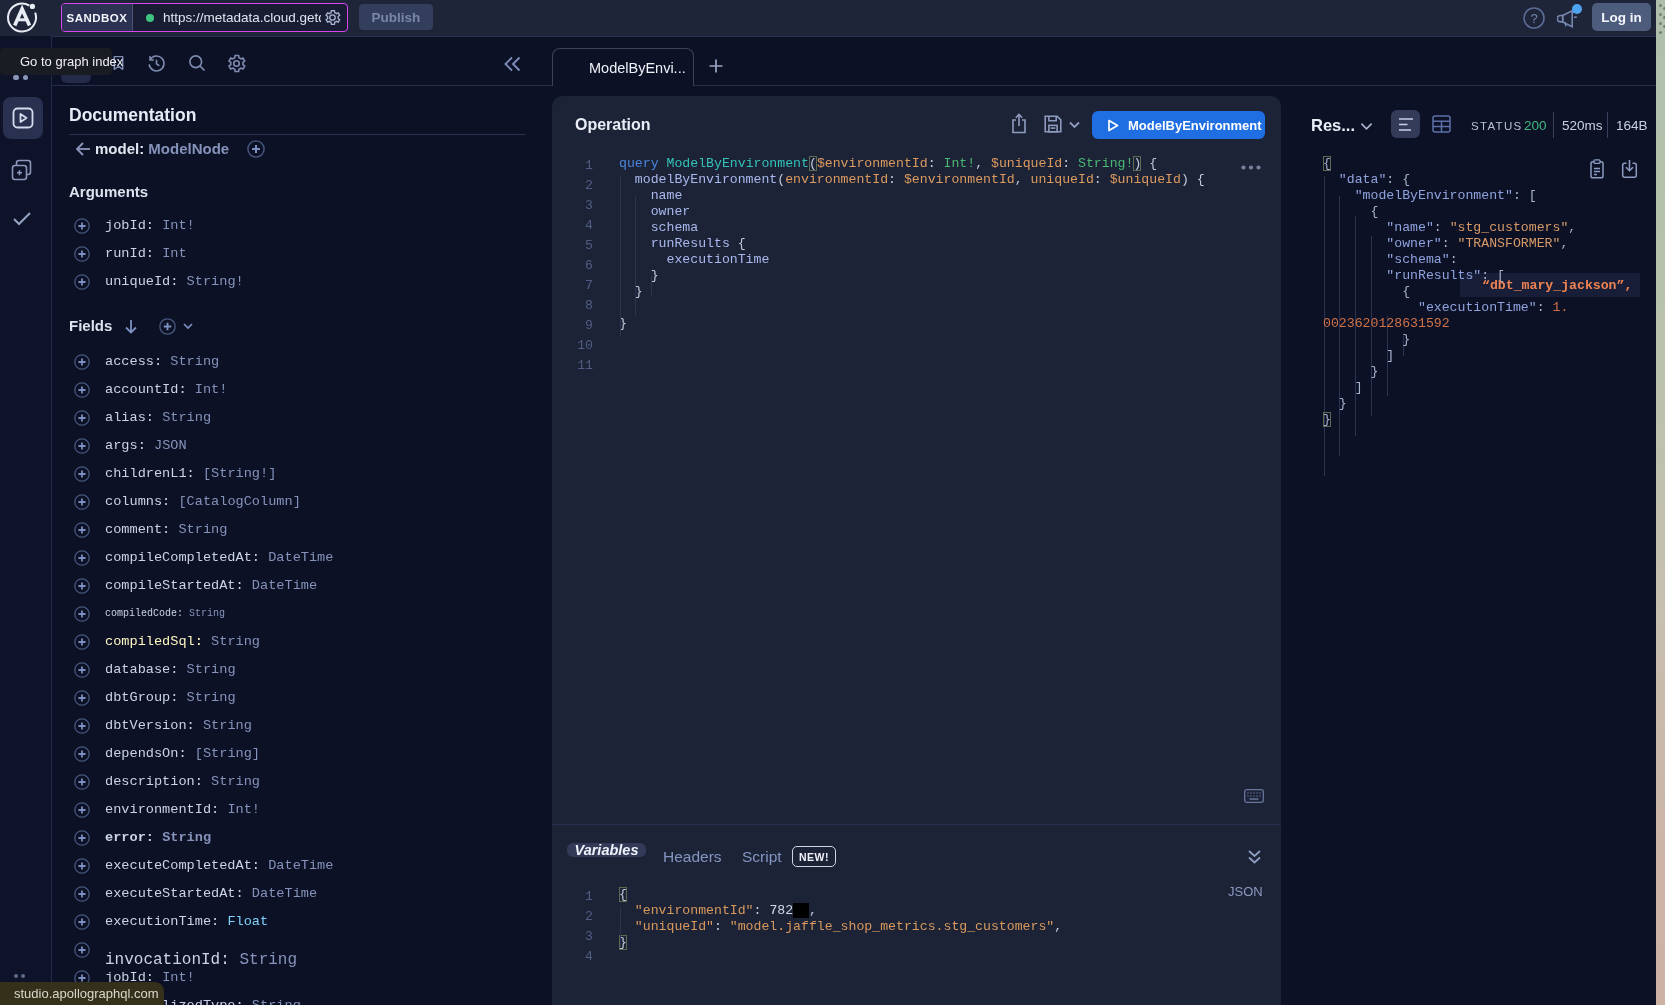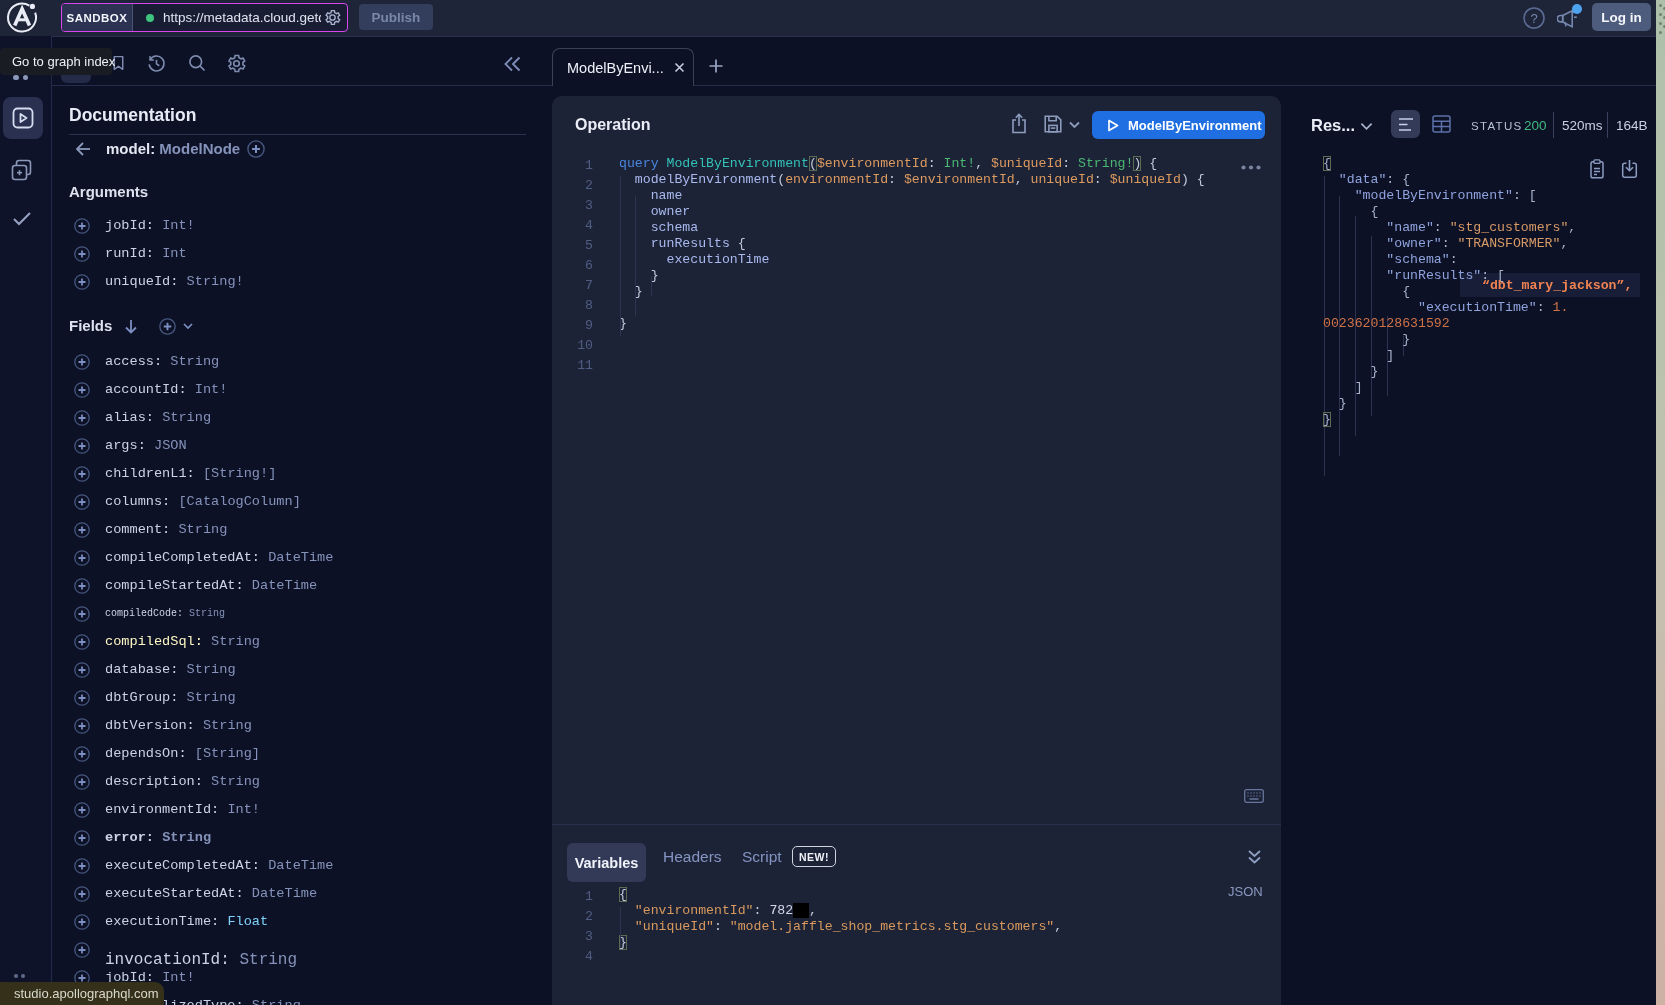--- a/index.html
+++ b/index.html
@@ -86,43 +86,43 @@
 <path d="M12 7.8v4.7l3.2 2.1"></path>
 </svg>
 <svg class="abs" style="left:187px;top:53px;" width="20" height="20" viewBox="0 0 24 24" fill="none" stroke="#7e8cb0" stroke-width="2">
 <circle cx="10.5" cy="10.5" r="7"></circle>
     <path d="M15.8 15.8L21 21"></path>
 </svg>
 <svg class="abs" style="left:226px;top:53px;" width="21" height="21" viewBox="0 0 24 24" fill="none" stroke="#7e8cb0" stroke-width="1.8">
 <circle cx="12" cy="12" r="3.2"></circle>
 <path d="M19.4 12a7.4 7.4 0 0 0-.1-1.3l2.1-1.6-2-3.4-2.4 1a7.5 7.5 0 0 0-2.2-1.3L14.4 2.8h-4l-.4 2.6a7.5 7.5 0 0 0-2.2 1.3l-2.4-1-2 3.4 2.1 1.6a7.4 7.4 0 0 0 0 2.6l-2.1 1.6 2 3.4 2.4-1a7.5 7.5 0 0 0 2.2 1.3l.4 2.6h4l.4-2.6a7.5 7.5 0 0 0 2.2-1.3l2.4 1 2-3.4-2.1-1.6c.1-.4.1-.8.1-1.3z"></path>
 </svg>
-<div class="abs" style="left:0;top:48px;width:112px;height:27px;background:#191c23;border-radius:4px;color:#eef0f5;display:flex;align-items:center;padding-left:12px;box-sizing:border-box;white-space:nowrap;font-size:13px;">Go to graph index</div>
+<div class="abs" style="left:0;top:48px;width:112px;height:27px;background:#191c23;border-radius:4px;color:#eef0f5;display:flex;align-items:center;padding-left:20px;box-sizing:border-box;white-space:nowrap;font-size:13px;">Go to graph index</div>
 <div class="abs" style="left:52px;top:85px;width:500px;height:1px;background:#262d4c;"></div>
 <div class="abs" style="left:694px;top:85px;width:963px;height:1px;background:#262d4c;"></div>
 <svg class="abs" style="left:503px;top:56px;" width="19" height="16" viewBox="0 0 19 16" fill="none" stroke="#7e8cba" stroke-width="1.9">
 <path d="M9 1.5L2.5 8 9 14.5"></path>
     <path d="M16.5 1.5L10 8l6.5 6.5"></path>
 </svg>
-<div class="abs" style="left:552px;top:48px;width:142px;height:38px;border:1px solid #3a4259;border-bottom:none;border-radius:8px 8px 0 0;box-sizing:border-box;display:flex;align-items:center;">
+<div class="abs" style="left:552px;top:48px;width:142px;height:38px;border:1px solid #3a4259;border-bottom:none;border-radius:8px 8px 0 0;box-sizing:border-box;display:flex;align-items:center;padding-left:22px;">
 <span style="margin-left:14px;color:#eef1f8;font-size:14.5px;">ModelByEnvi...</span>
 <svg style="margin-left:10px;" width="11" height="11" viewBox="0 0 11 11" fill="none" stroke="#c7cede" stroke-width="1.6">
       <path d="M1.5 1.5l8 8M9.5 1.5l-8 8"></path>
     </svg>
 </div>
 <svg class="abs" style="left:708px;top:58px;" width="16" height="16" viewBox="0 0 16 16" fill="none" stroke="#9aa6c4" stroke-width="1.7">
 <path d="M8 1.5v13M1.5 8h13"></path>
 </svg>
 <div class="abs" style="left:69px;top:105px;color:#e7ebf5;font-size:17.5px;font-weight:bold;text-align:right;">Documentation</div>
 <div class="abs" style="left:69px;top:134px;width:457px;height:1px;background:#2b3251;"></div>
 <svg class="abs" style="left:75px;top:142px;" width="16" height="14" viewBox="0 0 16 14" fill="none" stroke="#8b98ba" stroke-width="1.8">
 <path d="M8 1L2 7l6 6"></path>
     <path d="M2.5 7H15"></path>
 </svg>
-<div class="abs" style="left:106px;top:140px;font-size:15px;font-weight:bold;"><span style="color:#e2e7f2;">model:</span> <span style="color:#8593ba;">ModelNode</span></div>
+<div class="abs" style="left:95px;top:140px;font-size:15px;font-weight:bold;"><span style="color:#e2e7f2;">model:</span> <span style="color:#8593ba;">ModelNode</span></div>
 <svg class="abs" style="left:247px;top:140px;" width="18" height="18" viewBox="0 0 20 20" fill="none">
     <circle cx="10" cy="10" r="9" stroke="#46587e" stroke-width="1.6"></circle>
     <path d="M10 5.6v8.8M5.6 10h8.8" stroke="#7b8fc0" stroke-width="2.2"></path>
   </svg>
 <div class="abs" style="left:69px;top:183px;color:#dde2ee;font-size:15px;font-weight:bold;">Arguments</div>
 <svg class="abs" style="left:74.0px;top:218.0px;" width="16.0" height="16.0" viewBox="0 0 20 20" fill="none">
     <circle cx="10" cy="10" r="9" stroke="#46587e" stroke-width="1.6"></circle>
     <path d="M10 5.6v8.8M5.6 10h8.8" stroke="#7b8fc0" stroke-width="2.2"></path>
   </svg>
 <div class="abs mono" style="left:105px;top:216px;font-size:13.6px;"><span style="color:#ccd3e8;">jobId:</span> <span style="color:#8593ba;">Int!</span></div>
@@ -317,21 +317,21 @@
 <svg class="abs" style="left:1241px;top:165px;" width="20" height="5" viewBox="0 0 20 5" fill="#77839f">
 <circle cx="2.5" cy="2.5" r="2.1"></circle>
     <circle cx="10" cy="2.5" r="2.1"></circle>
     <circle cx="17.5" cy="2.5" r="2.1"></circle>
 </svg>
 <svg class="abs" style="left:1244px;top:789px;" width="20" height="14" viewBox="0 0 20 14" fill="none" stroke="#67759c" stroke-width="1.3">
 <rect x="0.7" y="0.7" width="18.6" height="12.6" rx="2"></rect>
 <path d="M3.5 4h1M6.5 4h1M9.5 4h1M12.5 4h1M15.5 4h1M3.5 7h1M6.5 7h1M9.5 7h1M12.5 7h1M15.5 7h1M5.5 10h9"></path>
 </svg>
 <div class="abs" style="left:552px;top:824px;width:729px;height:1px;background:#283050;"></div>
-<div class="abs" style="left:567px;top:843px;width:79px;height:39px;background:#323a58;border-radius:6px;display:flex;align-items:center;justify-content:center;color:#f0f3fa;font-weight:bold;font-size:14.5px;">Variables</div>
+<div class="abs" style="left:567px;top:843px;width:79px;height:14px;background:#323a58;border-radius:6px;display:flex;align-items:center;justify-content:center;color:#f0f3fa;font-weight:bold;font-size:14.5px;font-style:italic;">Variables</div>
 <div class="abs" style="left:663px;top:848px;color:#8495c2;font-size:15.5px;">Headers</div>
 <div class="abs" style="left:742px;top:848px;color:#8495c2;font-size:15.5px;">Script</div>
 <div class="abs" style="left:792px;top:846px;width:42px;height:19px;border:1.5px solid #cfd4e0;border-radius:5px;display:flex;align-items:center;justify-content:center;color:#f0f2f8;font-weight:bold;font-size:10.5px;letter-spacing:0.5px;">NEW!</div>
 <svg class="abs" style="left:1247px;top:849px;" width="15" height="16" viewBox="0 0 15 16" fill="none" stroke="#8fa0c2" stroke-width="1.7">
 <path d="M2 2l5.5 5L13 2"></path>
     <path d="M2 8.5l5.5 5 5.5-5"></path>
 </svg>
 <div class="abs" style="left:1228px;top:884px;color:#8b9ac0;font-size:13px;">JSON</div>
 <div class="num" style="left:553px;top:887px;width:40px;">1</div>
 <div class="num" style="left:553px;top:907px;width:40px;">2</div>

